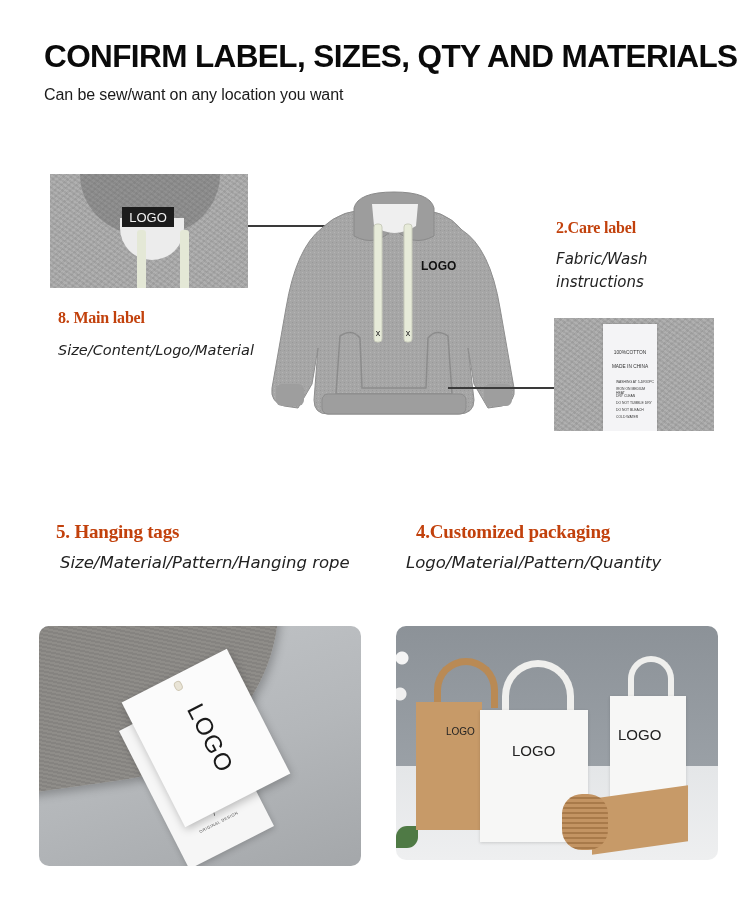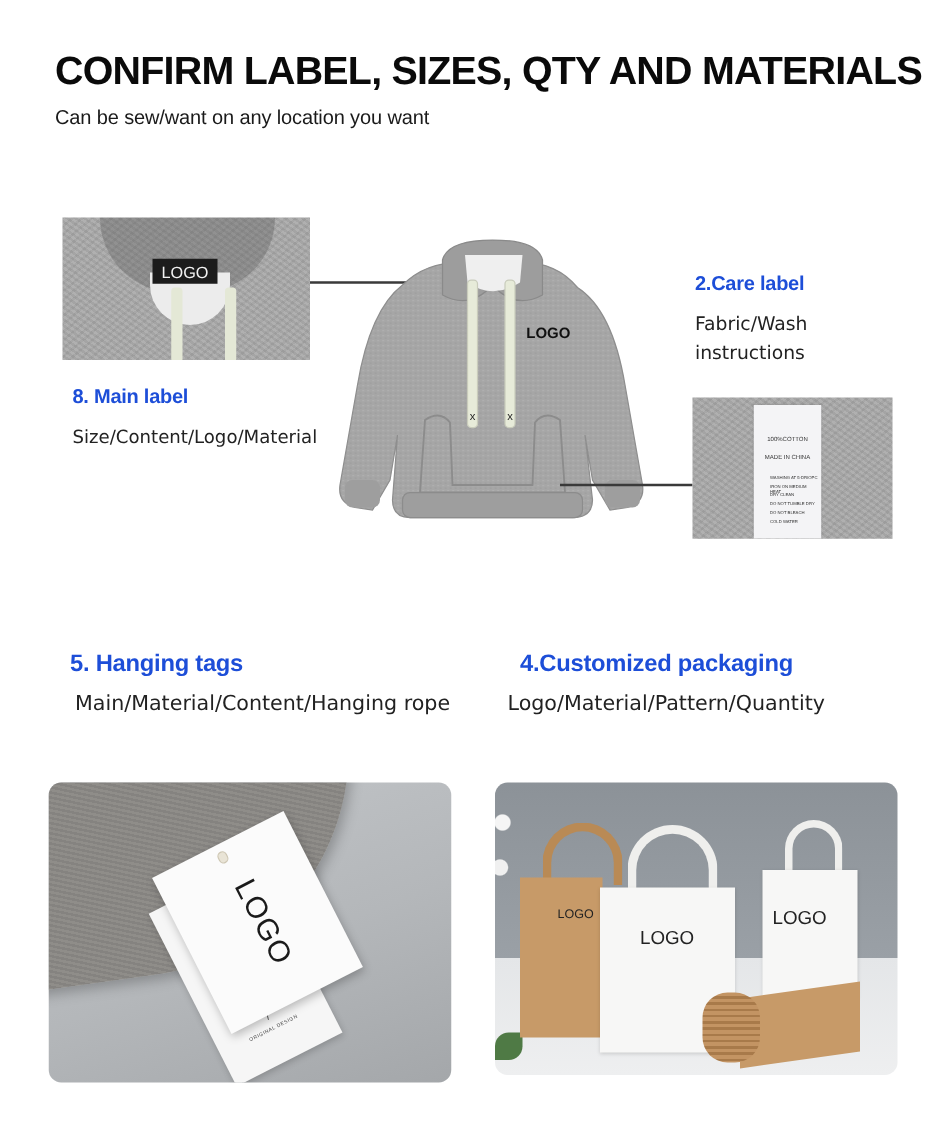--- a/index.html
+++ b/index.html
@@ -12,22 +12,22 @@
     left: 44px; top: 38px; width: 700px;
     font-family: "Liberation Sans", sans-serif;
     font-weight: 700; font-size: 31.5px; letter-spacing: -0.6px;
     color: #0a0a0a; white-space: nowrap;
   }
   .subhead {
     left: 44px; top: 86px;
     font-size: 16px; color: #1a1a1a; letter-spacing: -0.1px;
   }
 
-  .sec-title { font-family: Liberation Sans, sans-serif; font-weight: 700; color: #1d4ed8; white-space: nowrap; letter-spacing: -0.2px; }
-  .sec-desc { font-family: "DejaVu Sans", sans-serif; color: #222; white-space: nowrap; }
+  .sec-title { font-family: Liberation Serif, serif; font-weight: 700; color: #c2410c; white-space: nowrap; letter-spacing: -0.2px; }
+  .sec-desc { font-family: "DejaVu Sans", sans-serif; color: #222; white-space: nowrap; font-style: italic; }
 
   
   .photo { overflow: hidden; }
   .fleece {
     background:
       repeating-linear-gradient(35deg, rgba(255,255,255,0.06) 0 2px, rgba(0,0,0,0.04) 2px 4px),
       repeating-linear-gradient(-40deg, rgba(255,255,255,0.05) 0 3px, rgba(0,0,0,0.03) 3px 5px),
       #a7a7a7;
   }
 
@@ -101,21 +101,21 @@
       <div style="font-size:3.4px; color:#333; height:7px; padding-left:8px;">IRON ON MEDIUM HEAT</div>
       <div style="font-size:3.4px; color:#333; height:7px; padding-left:8px;">DRY CLEAN</div>
       <div style="font-size:3.4px; color:#333; height:7px; padding-left:8px;">DO NOT TUMBLE DRY</div>
       <div style="font-size:3.4px; color:#333; height:7px; padding-left:8px;">DO NOT BLEACH</div>
       <div style="font-size:3.4px; color:#333; height:7px; padding-left:8px;">COLD WATER</div>
     </div>
   </div>
 </div>
 
 <div class="abs sec-title" style="left:56px; top:521px; font-size:19px;">5. Hanging tags</div>
-<div class="abs sec-desc" style="left:60px; top:553px; font-size:16.5px;">Main/Material/Content/Hanging rope</div>
+<div class="abs sec-desc" style="left:60px; top:553px; font-size:16.5px;">Size/Material/Pattern/Hanging rope</div>
 
 <div class="abs sec-title" style="left:416px; top:521px; font-size:19px;">4.Customized packaging</div>
 <div class="abs sec-desc" style="left:406px; top:553px; font-size:16.5px;">Logo/Material/Pattern/Quantity</div>
 
 <div class="abs rounded" style="left:39px; top:626px; width:322px; height:240px; background:linear-gradient(160deg,#c3c6c9 0%,#b4b7ba 55%,#a4a7aa 100%);">
   <div class="abs" style="left:-40px; top:-60px; width:290px; height:210px; border-radius:0 0 180px 0; transform:rotate(-8deg); background:repeating-linear-gradient(20deg,#8f8d89 0 2px,#858380 2px 4px); box-shadow:2px 4px 10px rgba(0,0,0,0.25);"></div>
 
   <div class="abs" style="left:110px; top:75px; width:95px; height:155px; background:#f6f6f6; transform:rotate(-27deg); box-shadow:0 2px 6px rgba(0,0,0,0.2);">
     <div style="position:absolute; left:0; width:100%; top:100px; text-align:center; font-size:9px; color:#333; letter-spacing:1px;">NEW</div>
     <div style="position:absolute; left:0; width:100%; top:112px; text-align:center; font-size:8px; color:#333;">/</div>

